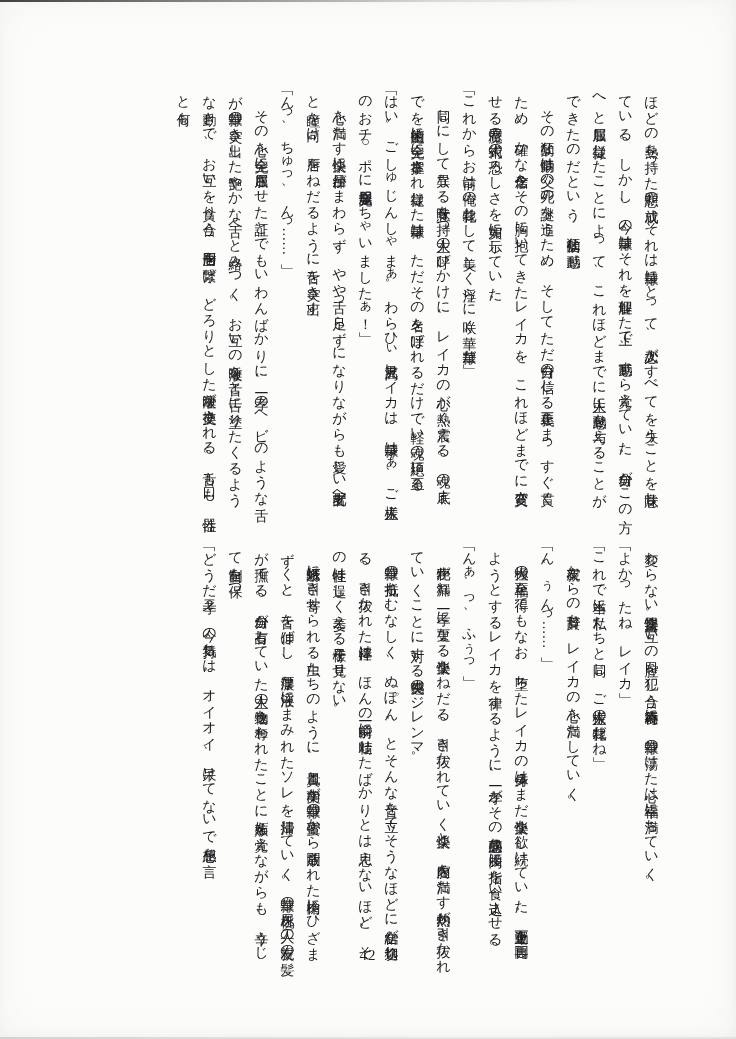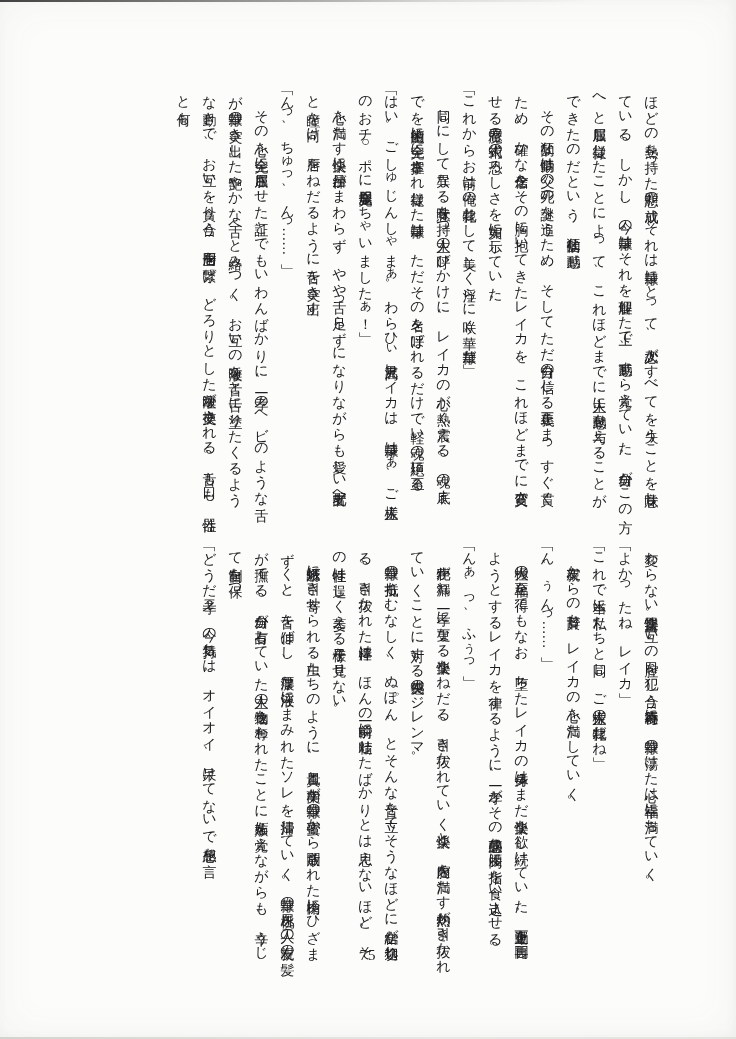--- a/index.html
+++ b/index.html
@@ -92,14 +92,14 @@
       <p class="para indent">親友からの賛辞も、レイカの心を満たしていく。</p>
       <p class="para">「ん、ぅんっ……」</p>
       <p class="para indent">極大の至福を得てもなお、堕ちたレイカの身体はまだ快楽を欲し続けていた。上下運動を再開しようとするレイカを律するように、一孝がその蠱惑的な腰肉に指を食い込ませる。</p>
       <p class="para">「んぁ、っ、ふぅっ」</p>
       <p class="para indent">牝声が漏れ、一孝に更なる快楽をねだる。引き抜かれていく快楽と、膣内を満たす灼熱が引き抜かれていくことに対する喪失感のジレンマ。</p>
       <p class="para indent">隷華の抵抗もむなしく、ぬぽん、とそんな音を立てそうなほどに結合が途切れる。引き抜かれた淫棒は、ほんの一瞬前に吐精したばかりとは思えないほど。その牡性は逞しく萎える様子を見せない。</p>
       <p class="para indent">誘蛾灯に引き寄せられる虫たちのように、風貴と美南が隷華の蜜壺から開放された肉槍にひざまずくと、舌を伸ばし、濃厚な淫液にまみれたソレを清掃していく。隷華の桃尻を二人の親友の髪が撫でる。自分が占有していた主人の逸物を奪われたことに嫉妬を覚えながらも、辛うじて自制を保つ。</p>
       <p class="para">「どうだ孝二？　今の気持ちは。オイオイ、呆けてないで感想を言</p>
     </div>
 
-  <div class="page-number">75</div>
+  <div class="page-number">42</div>
 </div>
 
 </body></html>

